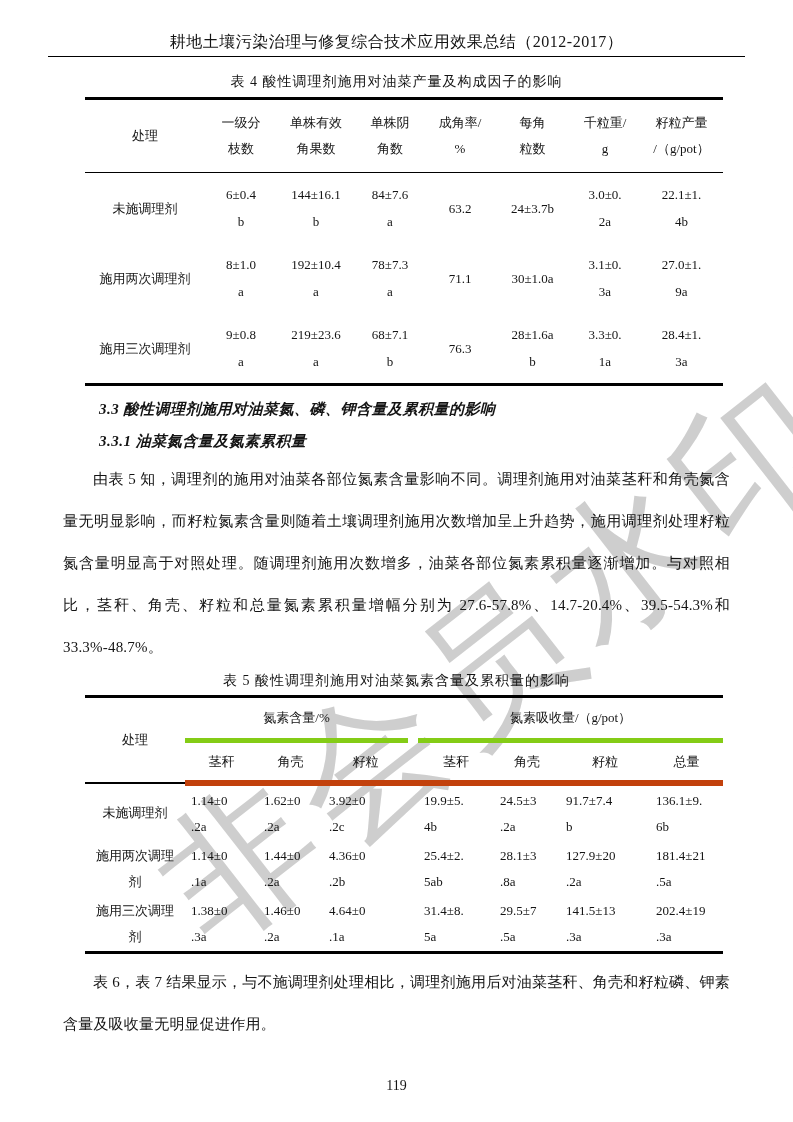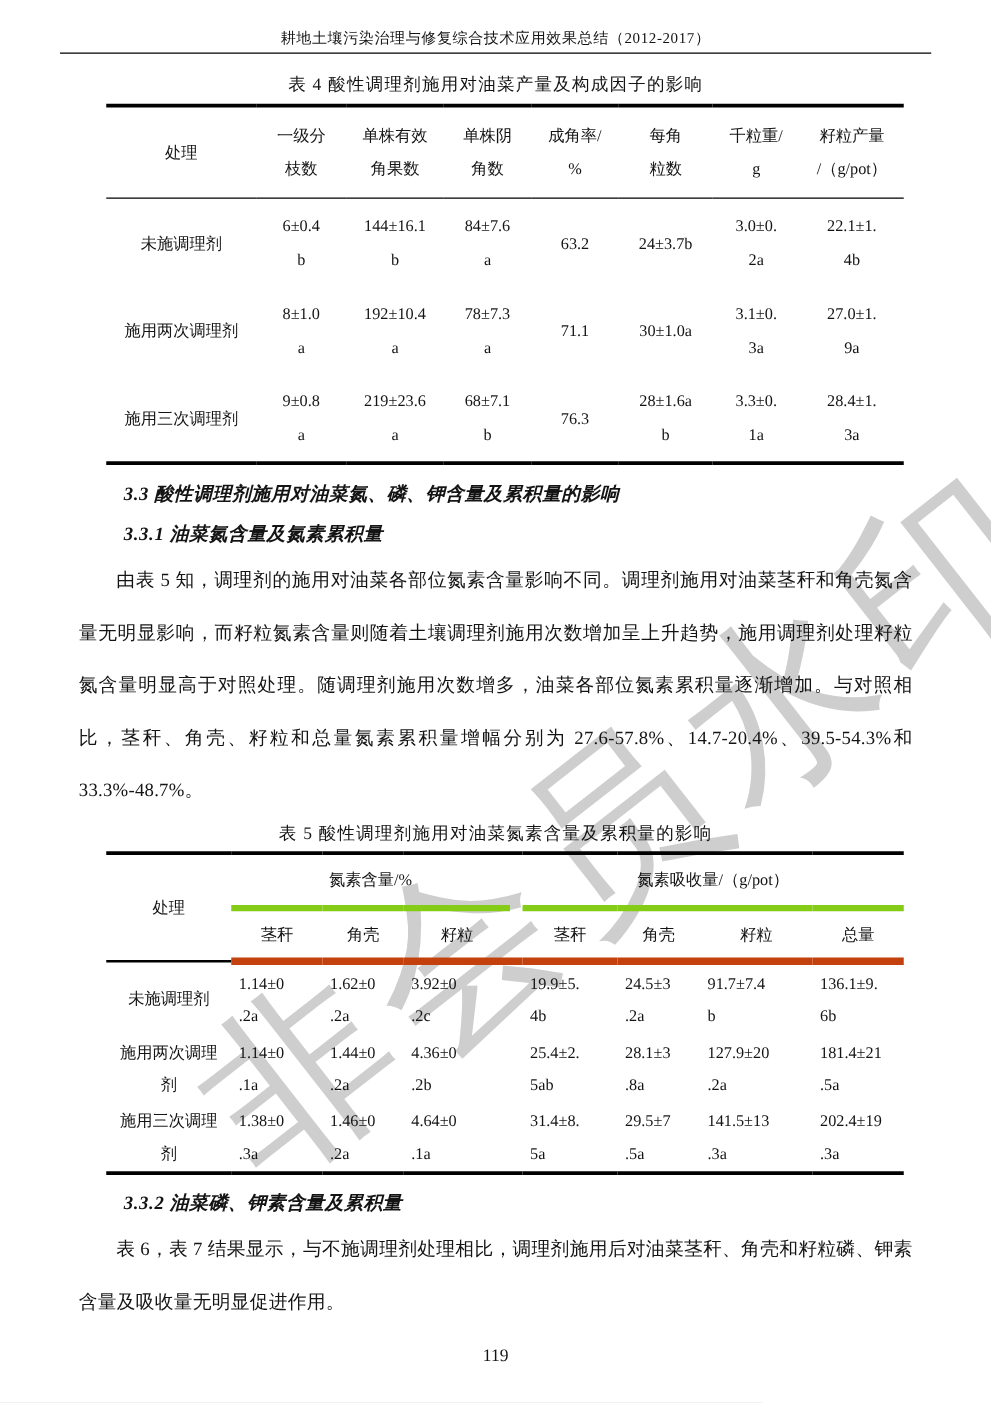--- a/index.html
+++ b/index.html
@@ -21,23 +21,23 @@
     opacity:.85;
     white-space:nowrap;
     transform:rotate(-38deg);
     transform-origin:0 0;
     z-index:0;
     pointer-events:none;
     font-family:"Liberation Serif","DejaVu Serif",serif;
   }
   .content{position:relative;z-index:1;padding:0 63px;}
   .running-header{
-    padding-top:22px;
+    padding-top:32px;
     text-align:center;
-    font-size:12px;
+    font-size:16px;
     letter-spacing:.5px;
   }
   .header-rule{
     border:none;border-top:1px solid #000;
     margin:3px -15px 0 -15px;
   }
   .table-title{
     margin-top:16px;
     text-align:center;
     font-size:14px;
@@ -276,19 +276,18 @@
           <td>29.5±7
 .5a</td>
           <td>141.5±13
 .3a</td>
           <td>202.4±19
 .3a</td>
         </tr>
       </tbody>
     </table>
 
-    <h4 class="sec">3.3.2 油菜磷、钾素含量及累积量</h4>
     <p class="body-par">表 6，表 7 结果显示，与不施调理剂处理相比，调理剂施用后对油菜茎秆、角壳和籽粒磷、钾素含量及吸收量无明显促进作用。</p>
 
   </div>
 
   <div class="page-number">119</div>
 </div>
 
 </body></html>

